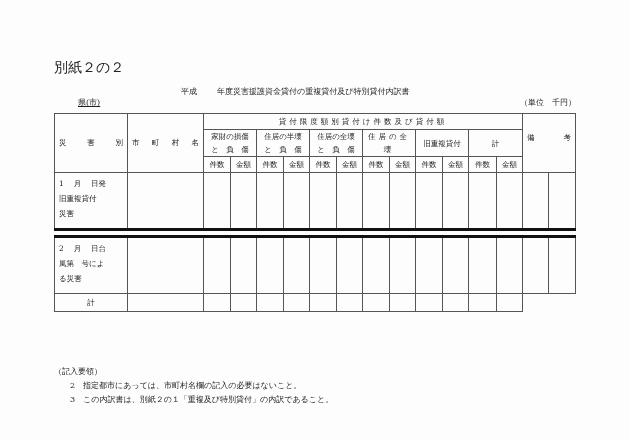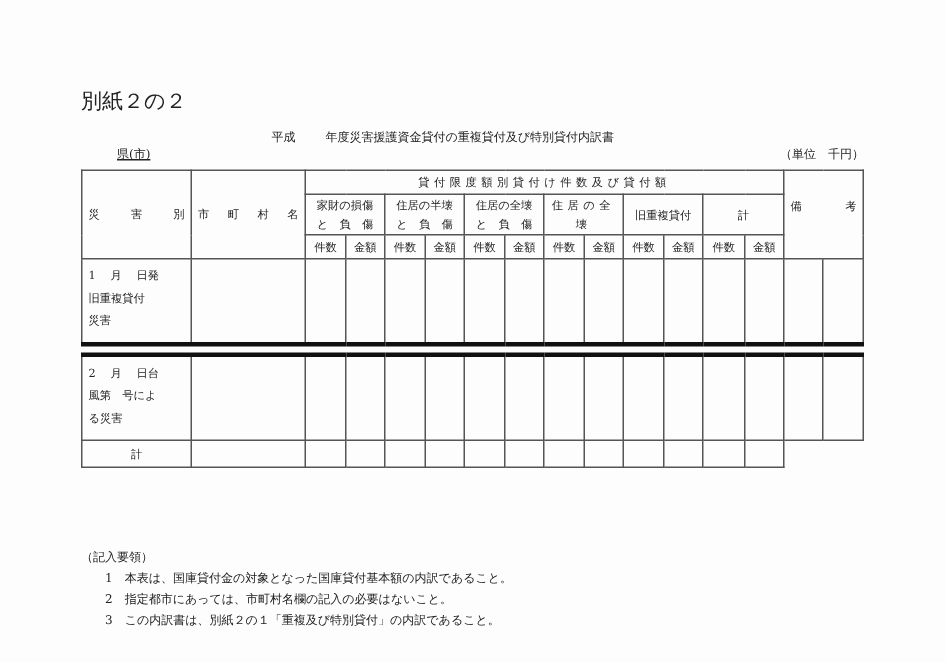--- a/index.html
+++ b/index.html
@@ -173,16 +173,15 @@
         <td></td>
     <td></td>
         <td></td>
     <td colspan="2" style="border:none"></td>
   </tr>
 </tbody>
   </table>
 
 <div class="abs" id="notes">
   <div>（記入要領）</div>
-  <div class="item">1　本表は、国庫貸付金の対象となった国庫貸付基本額の内訳であること。</div>
   <div class="item">2　指定都市にあっては、市町村名欄の記入の必要はないこと。</div>
   <div class="item">3　この内訳書は、別紙２の１「重複及び特別貸付」の内訳であること。</div>
 </div>
 
 </body></html>

